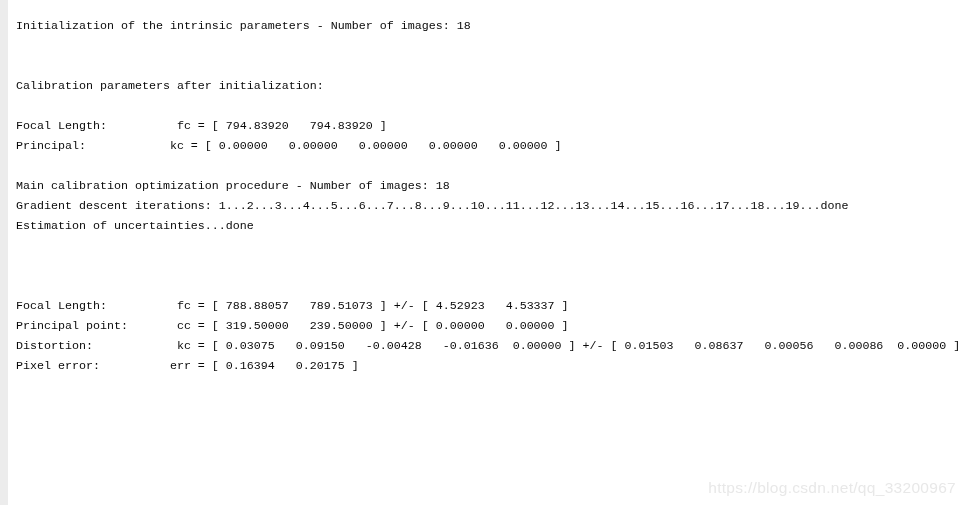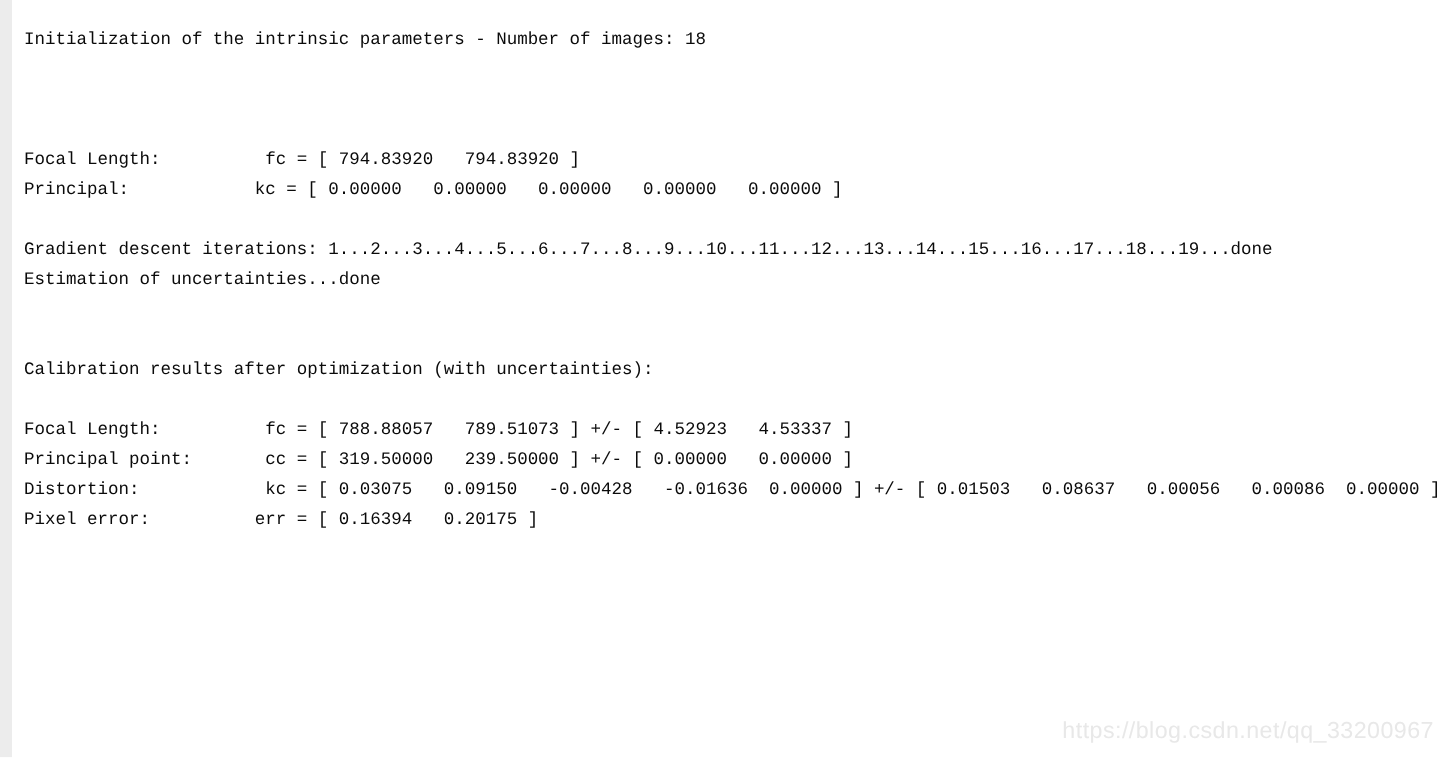--- a/index.html
+++ b/index.html
@@ -51,29 +51,30 @@
 </head>
 <body>
 
 <div id="screen">
   <div id="left-strip"></div>
 
   <div id="console-output">
     <div class="console-line">Initialization of the intrinsic parameters - Number of images: 18</div>
     <div class="console-line"></div>
     <div class="console-line"></div>
+    <div class="console-line">Calibration parameters after initialization:</div>
     <div class="console-line"></div>
     <div class="console-line">Focal Length:          fc = [ 794.83920   794.83920 ]</div>
     <div class="console-line">Principal:            kc = [ 0.00000   0.00000   0.00000   0.00000   0.00000 ]</div>
     <div class="console-line"></div>
+    <div class="console-line">Main calibration optimization procedure - Number of images: 18</div>
     <div class="console-line">Gradient descent iterations: 1...2...3...4...5...6...7...8...9...10...11...12...13...14...15...16...17...18...19...done</div>
     <div class="console-line">Estimation of uncertainties...done</div>
     <div class="console-line"></div>
     <div class="console-line"></div>
-    <div class="console-line">Calibration results after optimization (with uncertainties):</div>
     <div class="console-line"></div>
     <div class="console-line">Focal Length:          fc = [ 788.88057   789.51073 ] +/- [ 4.52923   4.53337 ]</div>
     <div class="console-line">Principal point:       cc = [ 319.50000   239.50000 ] +/- [ 0.00000   0.00000 ]</div>
     <div class="console-line">Distortion:            kc = [ 0.03075   0.09150   -0.00428   -0.01636  0.00000 ] +/- [ 0.01503   0.08637   0.00056   0.00086  0.00000 ]</div>
     <div class="console-line">Pixel error:          err = [ 0.16394   0.20175 ]</div>
     <div class="console-line"></div>
   </div>
 
   <div id="watermark">https://blog.csdn.net/qq_33200967</div>
 </div>

